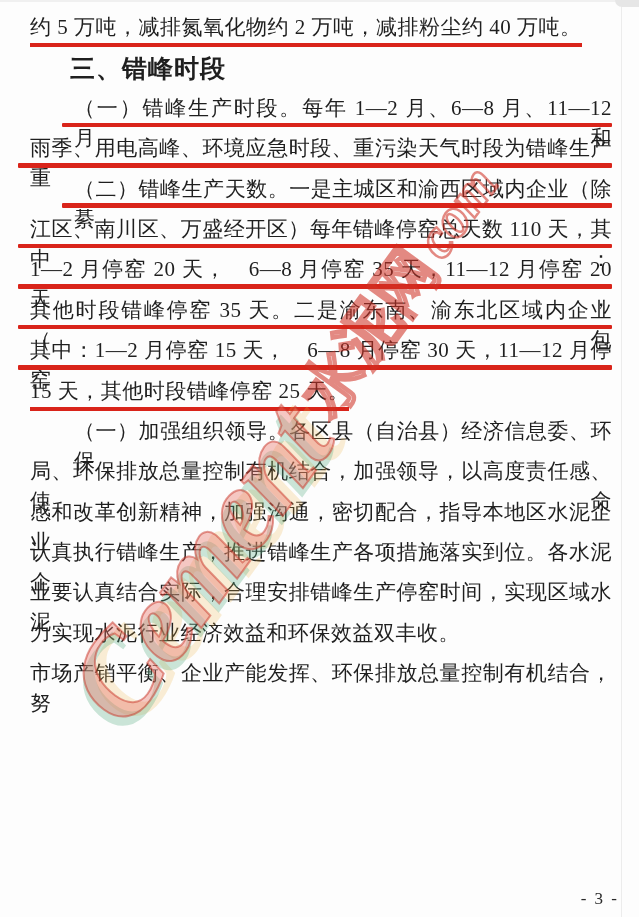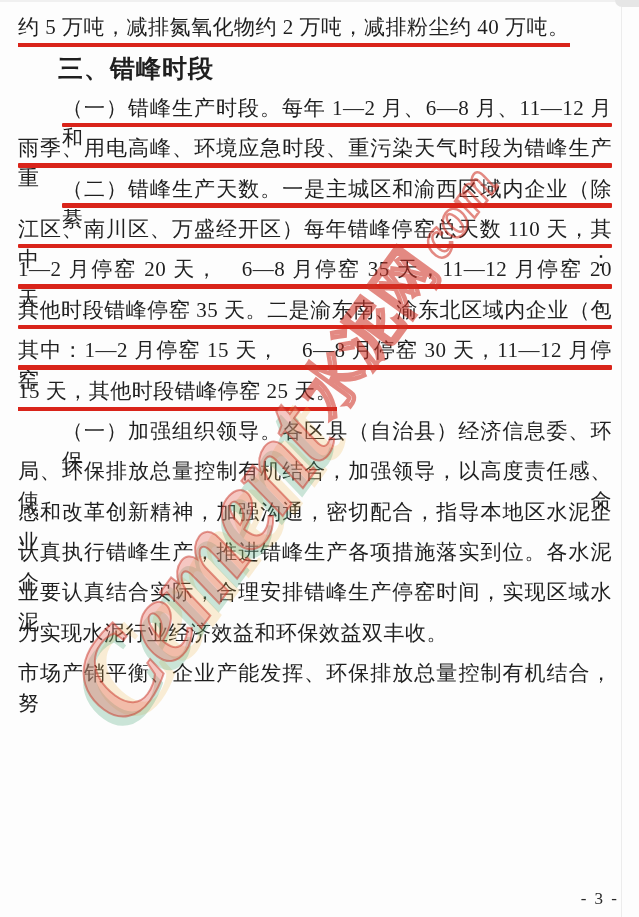--- a/index.html
+++ b/index.html
@@ -11,21 +11,21 @@
     width:639px;height:917px;overflow:hidden;position:relative;
     font-family:"Liberation Serif","DejaVu Serif",serif;
   }
   .page{position:relative;width:639px;height:917px;background:#fdfdfd;}
   .top-strip{position:absolute;top:0;left:0;width:100%;height:2px;background:#f0f0f0;}
   .right-seam{position:absolute;top:0;right:17px;width:1px;height:100%;background:#ececec;}
   .corner{position:absolute;top:0;right:0;width:24px;height:7px;background:#e6e6e6;border-bottom-left-radius:7px;}
 
   .content{position:absolute;top:10px;left:18px;width:594px;z-index:3;}
   .line{position:relative;height:40.4px;font-size:21px;color:var(--ink);}
-  .line-text{display:inline-block;line-height:30px;padding-top:2px;letter-spacing:0.5px;}
+  .line-text{display:inline-block;line-height:30px;padding-top:2px;letter-spacing:0.5px;margin-left:12px;}
 
   .line.justify .line-text{
     display:block;
     text-align:justify;
     text-align-last:justify;
   }
   .line.indent .line-text{padding-left:44px;}
 
   .line.heading .line-text{
     font-family:Liberation Sans, sans-serif;

